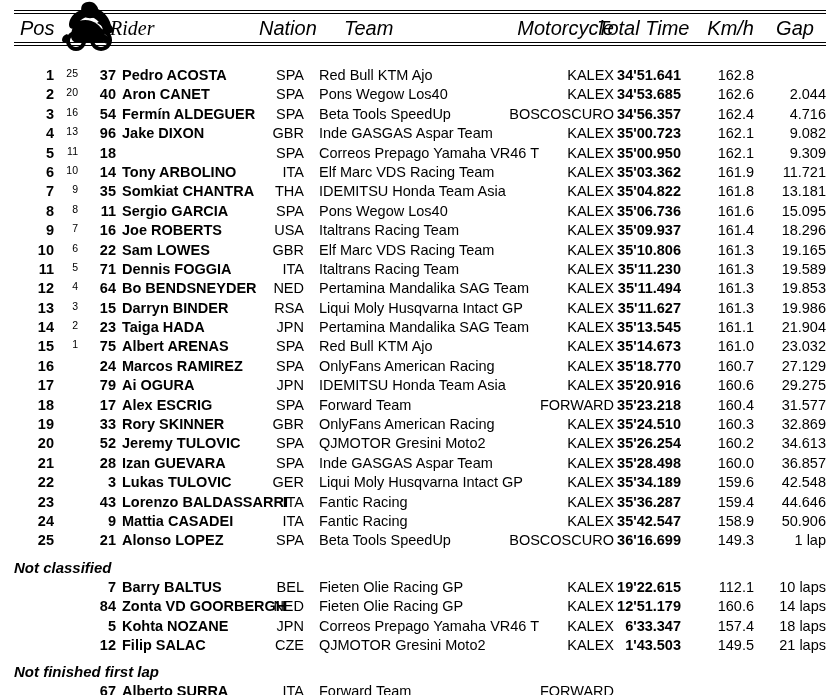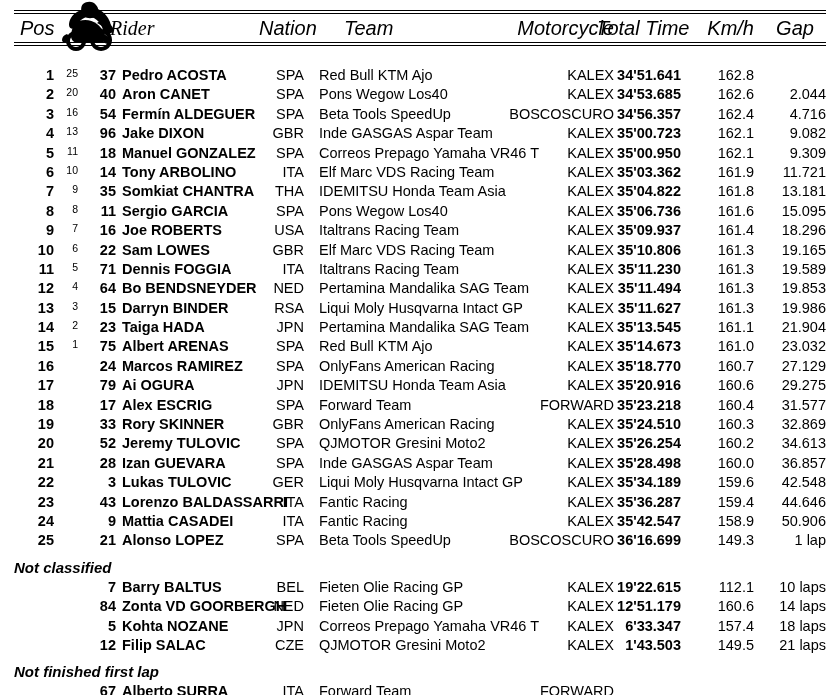--- a/index.html
+++ b/index.html
@@ -239,21 +239,20 @@
           <div class="cell c-team">Inde GASGAS Aspar Team</div>
           <div class="cell c-moto">KALEX</div>
           <div class="cell c-time">35'00.723</div>
           <div class="cell c-kmh">162.1</div>
           <div class="cell c-gap">9.082</div>
         </div>
         <div class="row">
           <div class="cell c-pos">5</div>
           <div class="cell c-pts">11</div>
           <div class="cell c-num">18</div>
-          <div class="cell c-rider">Manuel GONZALEZ</div>
           <div class="cell c-nation">SPA</div>
           <div class="cell c-team">Correos Prepago Yamaha VR46 T</div>
           <div class="cell c-moto">KALEX</div>
           <div class="cell c-time">35'00.950</div>
           <div class="cell c-kmh">162.1</div>
           <div class="cell c-gap">9.309</div>
         </div>
         <div class="row">
           <div class="cell c-pos">6</div>
           <div class="cell c-pts">10</div>

